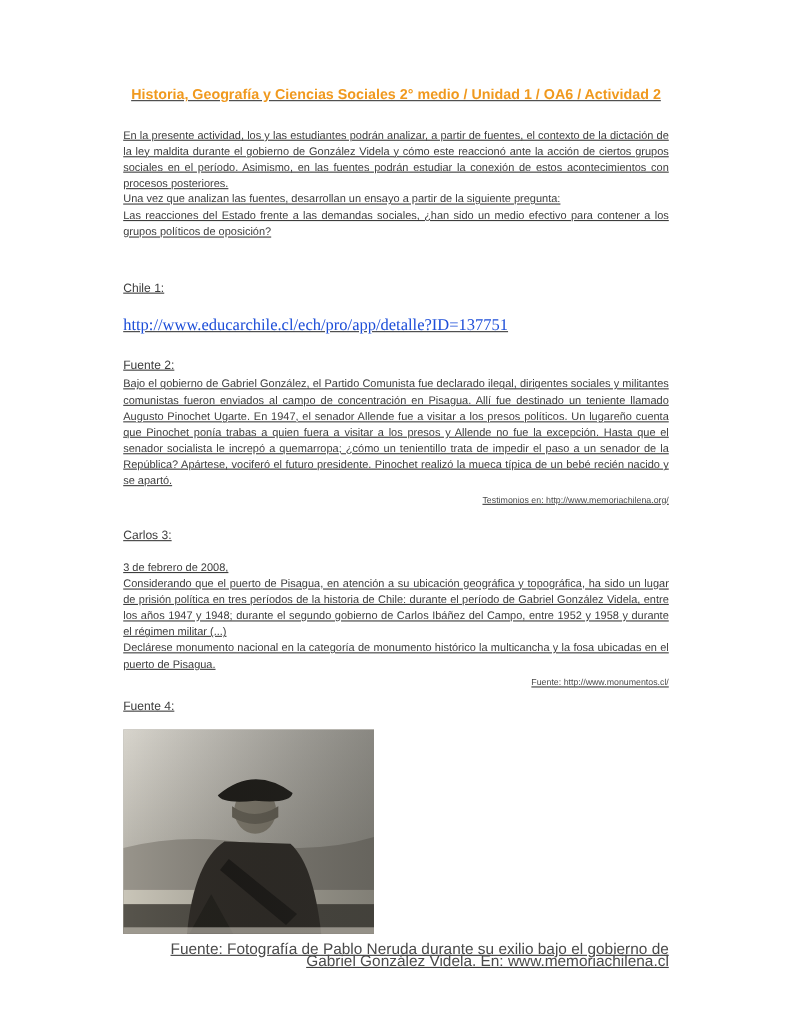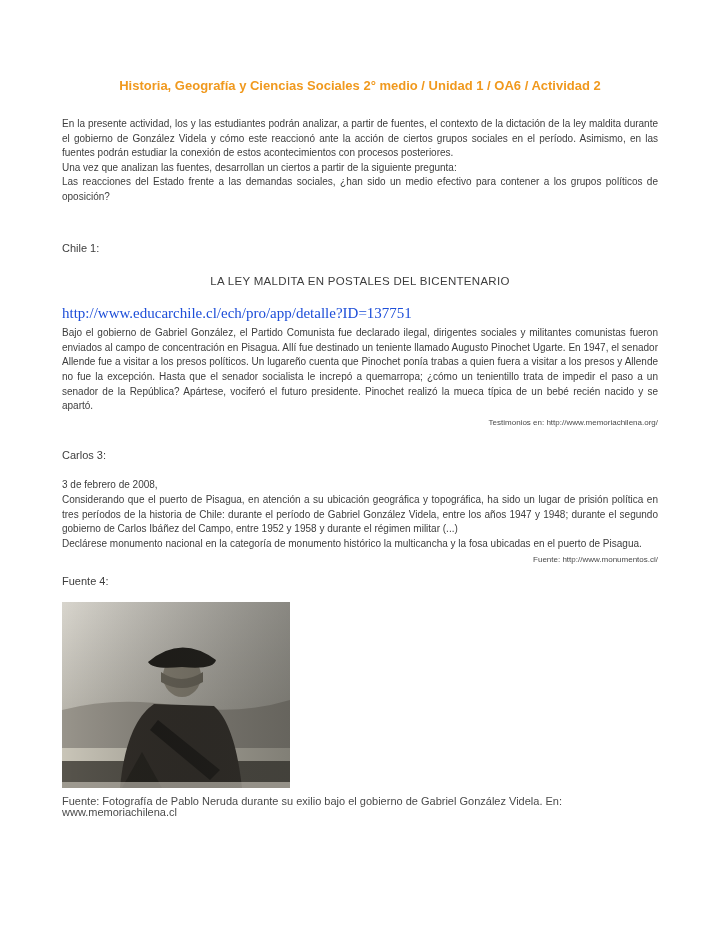--- a/index.html
+++ b/index.html
@@ -11,22 +11,23 @@
     width: 720px;
     height: 932px;
     font-family: "Liberation Sans", sans-serif;
     color: #3d3d3d;
     overflow: hidden;
   }
   .page {
     width: 720px;
     height: 932px;
     box-sizing: border-box;
-    padding: 0 62px;
+    padding: 0 112px;
     background: #ffffff;
+    text-decoration: underline;
   }
   .doc-title {
     padding-top: 78px;
     margin: 0 0 24px 0;
     font-size: 13px;
     font-weight: bold;
     color: #f0991e;
     text-align: center;
   }
   .body-text {
@@ -71,42 +72,42 @@
   .f4-label { margin-top: 9px; }
   .photo-frame {
     width: 228px;
     height: 186px;
     margin-top: 13px;
     background: #b9b7b0;
     overflow: hidden;
   }
   .photo-frame svg { display: block; width: 100%; height: 100%; }
   .photo-caption {
-    font-size: 11px;
+    font-size: 14px;
     line-height: 11px;
-    text-align: left;
+    text-align: right;
     margin: 8px 0 0 0;
     color: #4a4a4a;
   }
 </style>
 </head>
 <body>
 
 <div class="page">
 
   <h1 class="doc-title">Historia, Geografía y Ciencias Sociales 2° medio / Unidad 1 / OA6 / Actividad 2</h1>
 
   <p class="body-text">En la presente actividad, los y las estudiantes podrán analizar, a partir de fuentes, el contexto de la dictación de la ley maldita durante el gobierno de González Videla y cómo este reaccionó ante la acción de ciertos grupos sociales en el período. Asimismo, en las fuentes podrán estudiar la conexión de estos acontecimientos con procesos posteriores.</p>
-  <p class="body-text">Una vez que analizan las fuentes, desarrollan un ciertos a partir de la siguiente pregunta:</p>
+  <p class="body-text">Una vez que analizan las fuentes, desarrollan un ensayo a partir de la siguiente pregunta:</p>
   <p class="body-text">Las reacciones del Estado frente a las demandas sociales, ¿han sido un medio efectivo para contener a los grupos políticos de oposición?</p>
 
   <p class="fuente-label f1-label">Chile 1:</p>
-  <p class="f1-heading">LA LEY MALDITA EN POSTALES DEL BICENTENARIO</p>
   <p class="f1-url">http://www.educarchile.cl/ech/pro/app/detalle?ID=137751</p>
 
+  <p class="fuente-label f2-label">Fuente 2:</p>
   <p class="body-text f2-body">Bajo el gobierno de Gabriel González, el Partido Comunista fue declarado ilegal, dirigentes sociales y militantes comunistas fueron enviados al campo de concentración en Pisagua. Allí fue destinado un teniente llamado Augusto Pinochet Ugarte. En 1947, el senador Allende fue a visitar a los presos políticos. Un lugareño cuenta que Pinochet ponía trabas a quien fuera a visitar a los presos y Allende no fue la excepción. Hasta que el senador socialista le increpó a quemarropa; ¿cómo un tenientillo trata de impedir el paso a un senador de la República? Apártese, vociferó el futuro presidente. Pinochet realizó la mueca típica de un bebé recién nacido y se apartó.</p>
   <p class="source-note">Testimonios en: http://www.memoriachilena.org/</p>
 
   <p class="fuente-label f3-label">Carlos 3:</p>
   <p class="body-text f3-date">3 de febrero de 2008,</p>
   <p class="body-text f3-body">Considerando que el puerto de Pisagua, en atención a su ubicación geográfica y topográfica, ha sido un lugar de prisión política en tres períodos de la historia de Chile: durante el período de Gabriel González Videla, entre los años 1947 y 1948; durante el segundo gobierno de Carlos Ibáñez del Campo, entre 1952 y 1958 y durante el régimen militar (...)</p>
   <p class="body-text f3-decree">Declárese monumento nacional en la categoría de monumento histórico la multicancha y la fosa ubicadas en el puerto de Pisagua.</p>
   <p class="source-note">Fuente: http://www.monumentos.cl/</p>
 
   <p class="fuente-label f4-label">Fuente 4:</p>

